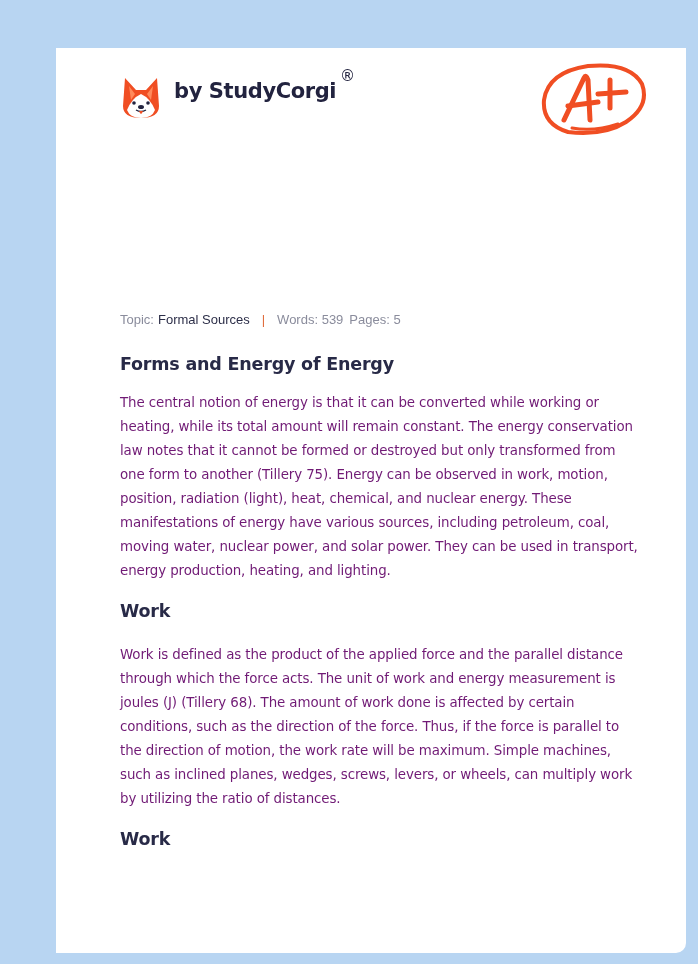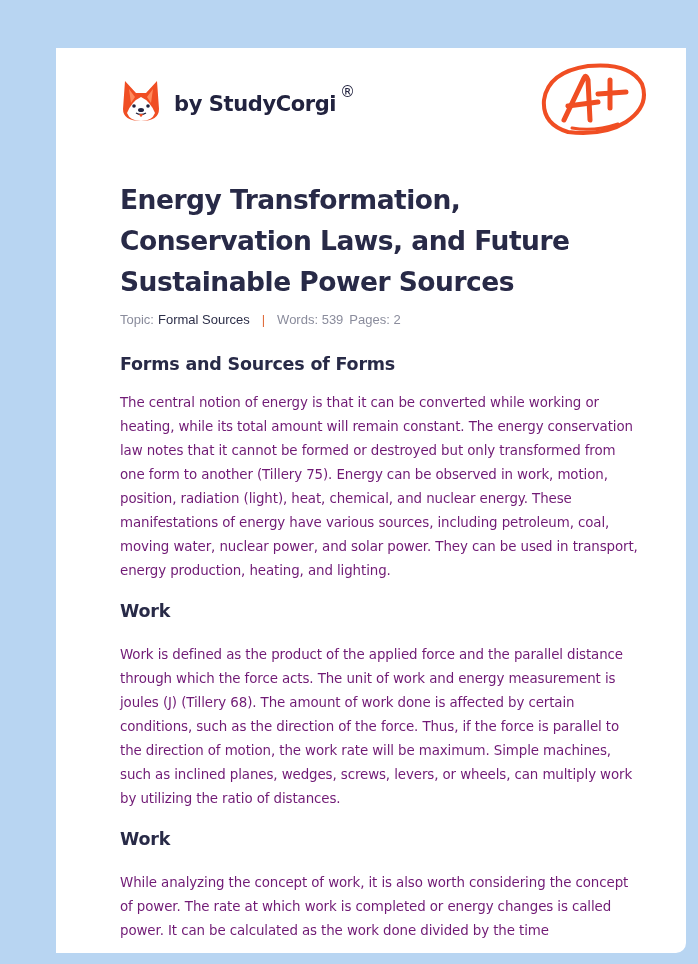--- a/index.html
+++ b/index.html
@@ -11,21 +11,21 @@
     }
     .card {
       position: absolute; left: 56px; top: 48px;
       width: 630px; height: 905px;
       background: #ffffff;
       border-radius: 0 0 10px 0;
       overflow: hidden;
     }
     .logo {
       position: absolute; left: 66px; top: 28px;
-      display: flex; align-items: center; height: 50px;
+      display: flex; height: 50px;
     }
     .logo svg { display: block; }
     .brand {
       font-family: "DejaVu Sans", sans-serif;
       font-weight: bold; font-size: 21px; color: #22233f;
       margin-left: 14px; letter-spacing: -0.4px;
       position: relative; top: 3px;
     }
     .reg {
       font-family: "DejaVu Sans", sans-serif;
@@ -88,32 +88,30 @@
     <svg width="112" height="84" viewBox="0 0 112 84">
       <path d="M30 74 Q4 66 6 42 Q10 14 50 8 Q92 4 104 26 Q112 48 88 64 Q66 78 30 74" stroke="#f04e23" stroke-width="4" fill="none" stroke-linecap="round"></path>
       <path d="M26 62 L46 20 Q48 16 50 22 L52 62" stroke="#f04e23" stroke-width="5" fill="none" stroke-linecap="round" stroke-linejoin="round"></path>
       <path d="M30 48 L60 44" stroke="#f04e23" stroke-width="5" fill="none" stroke-linecap="round"></path>
       <path d="M72 22 L72 50" stroke="#f04e23" stroke-width="5" fill="none" stroke-linecap="round"></path>
       <path d="M60 36 L88 34" stroke="#f04e23" stroke-width="5" fill="none" stroke-linecap="round"></path>
       <path d="M34 70 Q56 74 80 66" stroke="#f04e23" stroke-width="3" fill="none" stroke-linecap="round"></path>
     </svg>
   </div>
 
-  <h1 class="title">Energy Transformation, Conservation Laws, and Future Sustainable Power Sources</h1>
 
   <div class="meta">
     <span>Topic:</span>
     <span class="val">Formal Sources</span>
     <span class="sep">|</span>
     <span>Words: 539</span>
-    <span class="gap">Pages: 2</span>
+    <span class="gap">Pages: 5</span>
   </div>
 
-  <h2 style="top:306px">Forms and Sources of Forms</h2>
+  <h2 style="top:306px">Forms and Energy of Energy</h2>
   <p style="top:343px">The central notion of energy is that it can be converted while working or heating, while its total amount will remain constant. The energy conservation law notes that it cannot be formed or destroyed but only transformed from one form to another (Tillery 75). Energy can be observed in work, motion, position, radiation (light), heat, chemical, and nuclear energy. These manifestations of energy have various sources, including petroleum, coal, moving water, nuclear power, and solar power. They can be used in transport, energy production, heating, and lighting.</p>
 
   <h2 style="top:553px">Work</h2>
   <p style="top:595px">Work is defined as the product of the applied force and the parallel distance through which the force acts. The unit of work and energy measurement is joules (J) (Tillery 68). The amount of work done is affected by certain conditions, such as the direction of the force. Thus, if the force is parallel to the direction of motion, the work rate will be maximum. Simple machines, such as inclined planes, wedges, screws, levers, or wheels, can multiply work by utilizing the ratio of distances.</p>
 
   <h2 style="top:781px">Work</h2>
-  <p style="top:823px">While analyzing the concept of work, it is also worth considering the concept of power. The rate at which work is completed or energy changes is called power. It can be calculated as the work done divided by the time</p>
 
 </div>
 
 </body></html>

